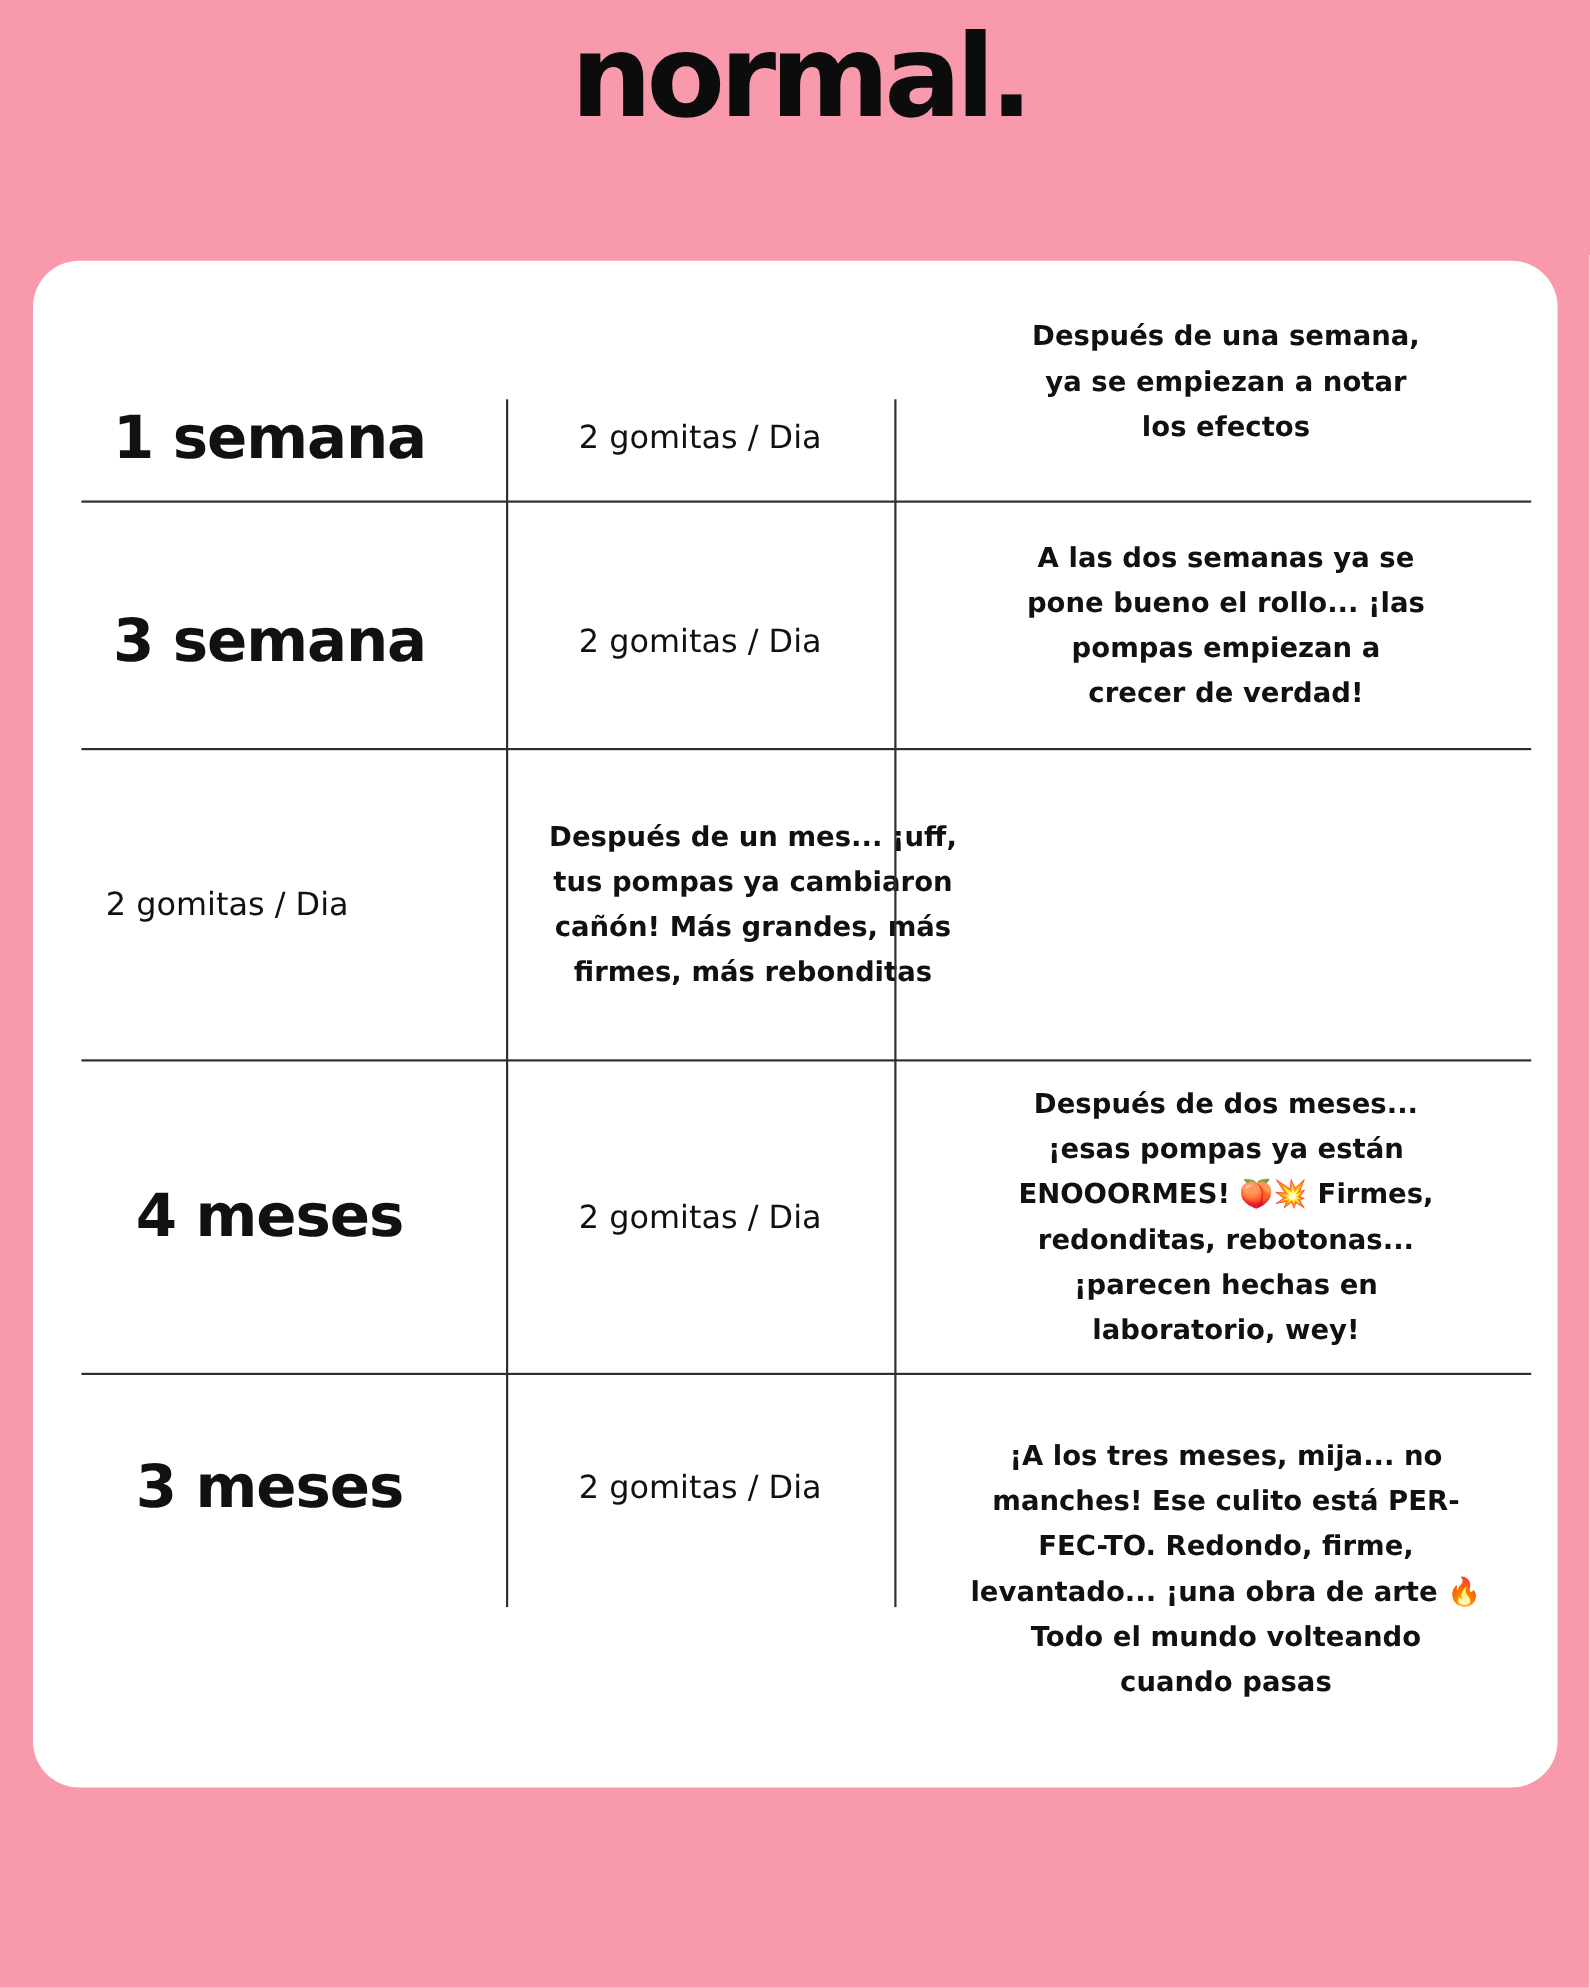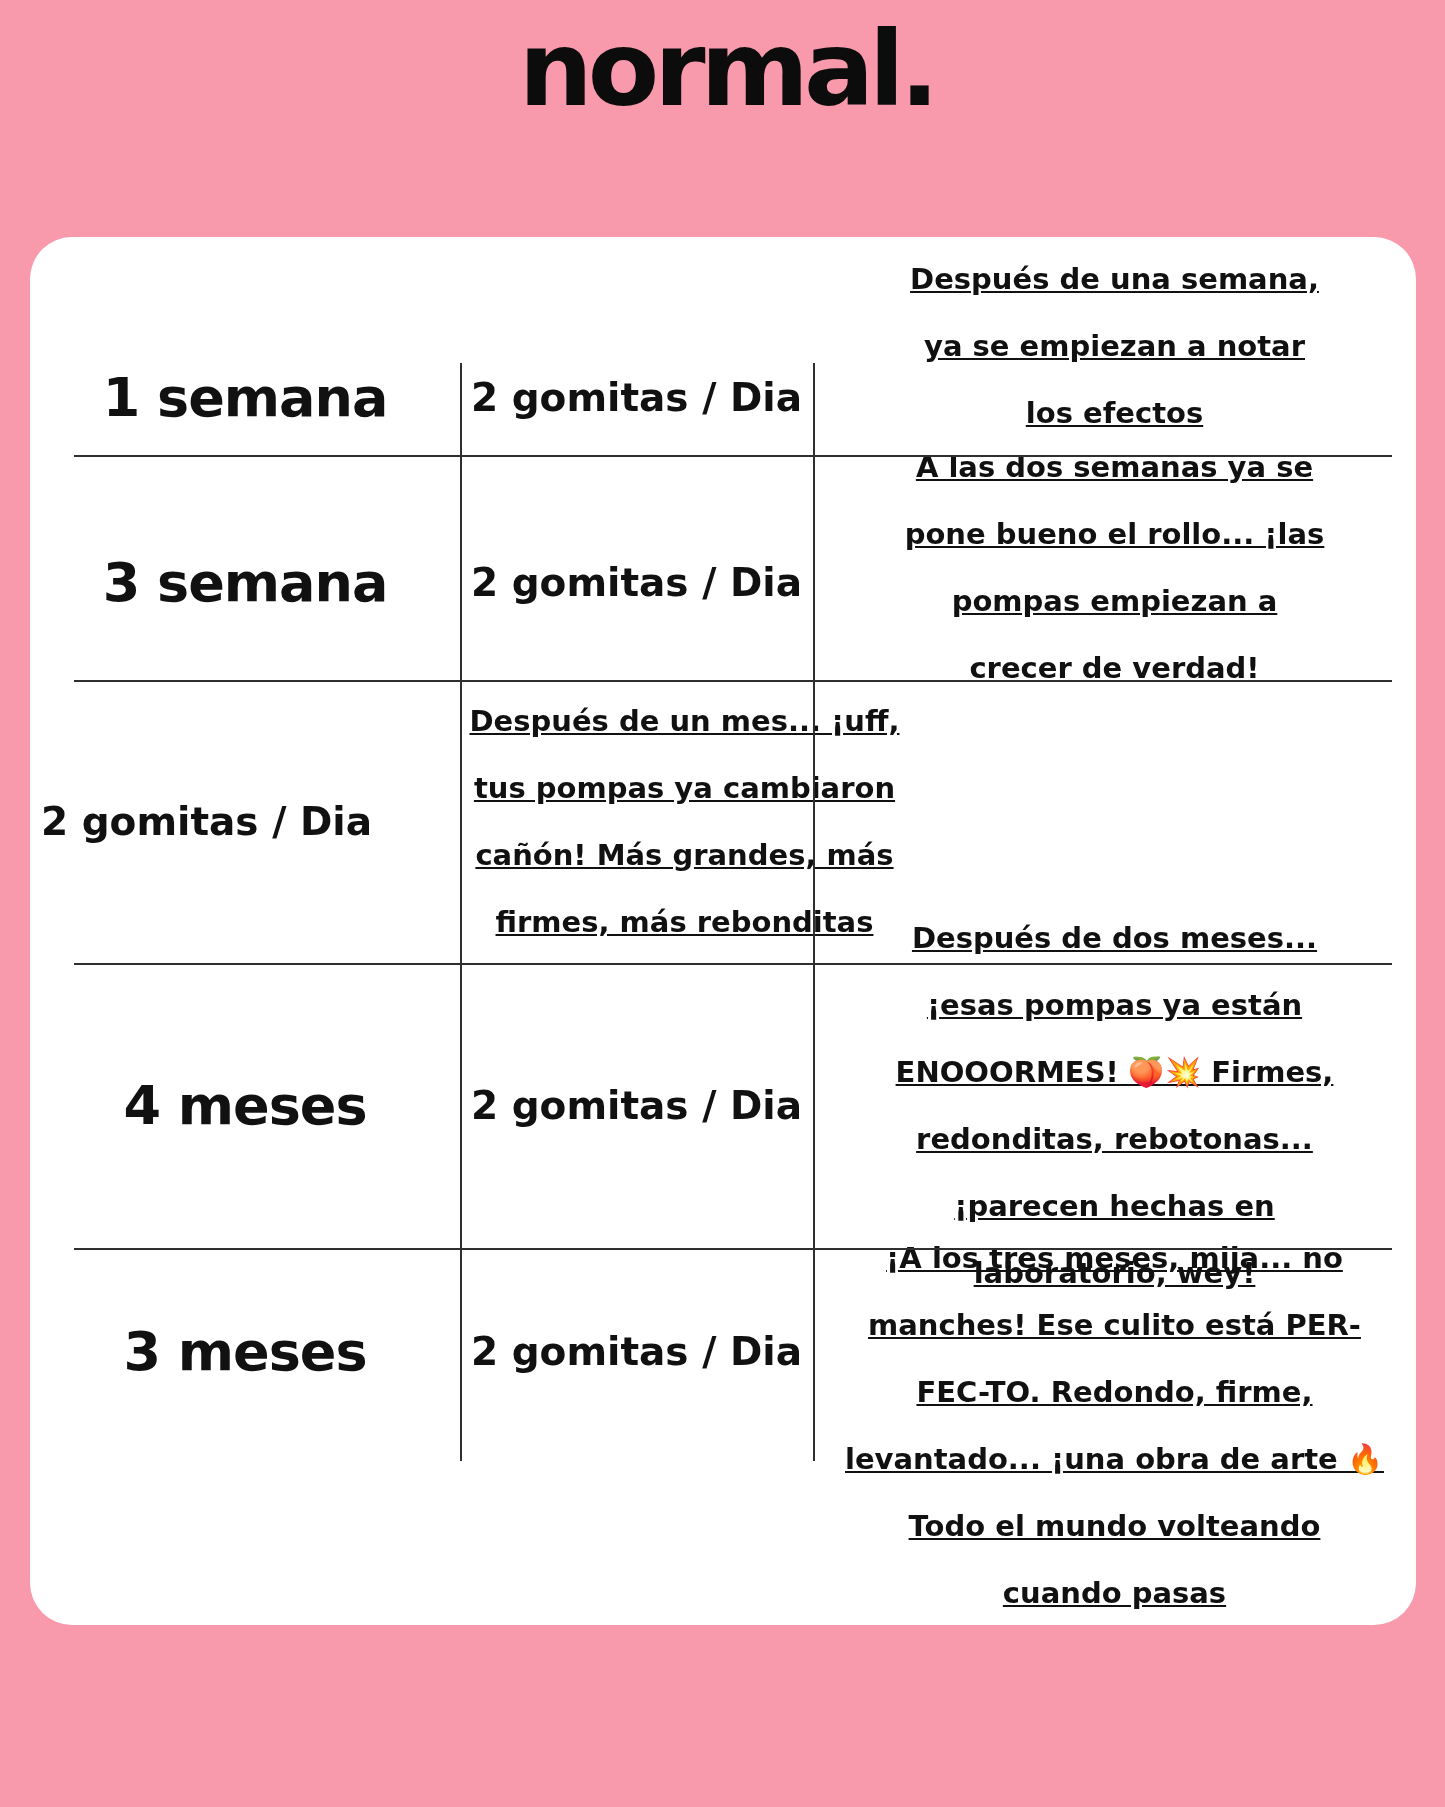--- a/index.html
+++ b/index.html
@@ -58,31 +58,30 @@
     box-sizing: border-box;
   }
   .period-cell {
     width: 430px;
     font-size: 54px;
     font-weight: 700;
     letter-spacing: -1px;
   }
   .dose-cell {
     width: 353px;
-    font-size: 39px;
-    font-weight: 700;
+    font-size: 29px;
+    font-weight: 400;
   }
   .desc-cell {
     width: 603px;
-    font-size: 29px;
+    font-size: 25px;
     font-weight: 700;
-    line-height: 67px;
+    line-height: 41px;
     white-space: pre-line;
     padding: 0 4px;
-    text-decoration: underline;
   }
   .r1 .period-cell, .r1 .dose-cell { padding-top: 102px; }
   .r2 .period-cell, .r2 .dose-cell { padding-top: 30px; }
   .r5 .period-cell, .r5 .dose-cell { padding-bottom: 170px; }
   .r5 .desc-cell { padding-bottom: 22px; }
   .hline {
     position: absolute;
     left: 44px;
     width: 1318px;
     height: 2px;

